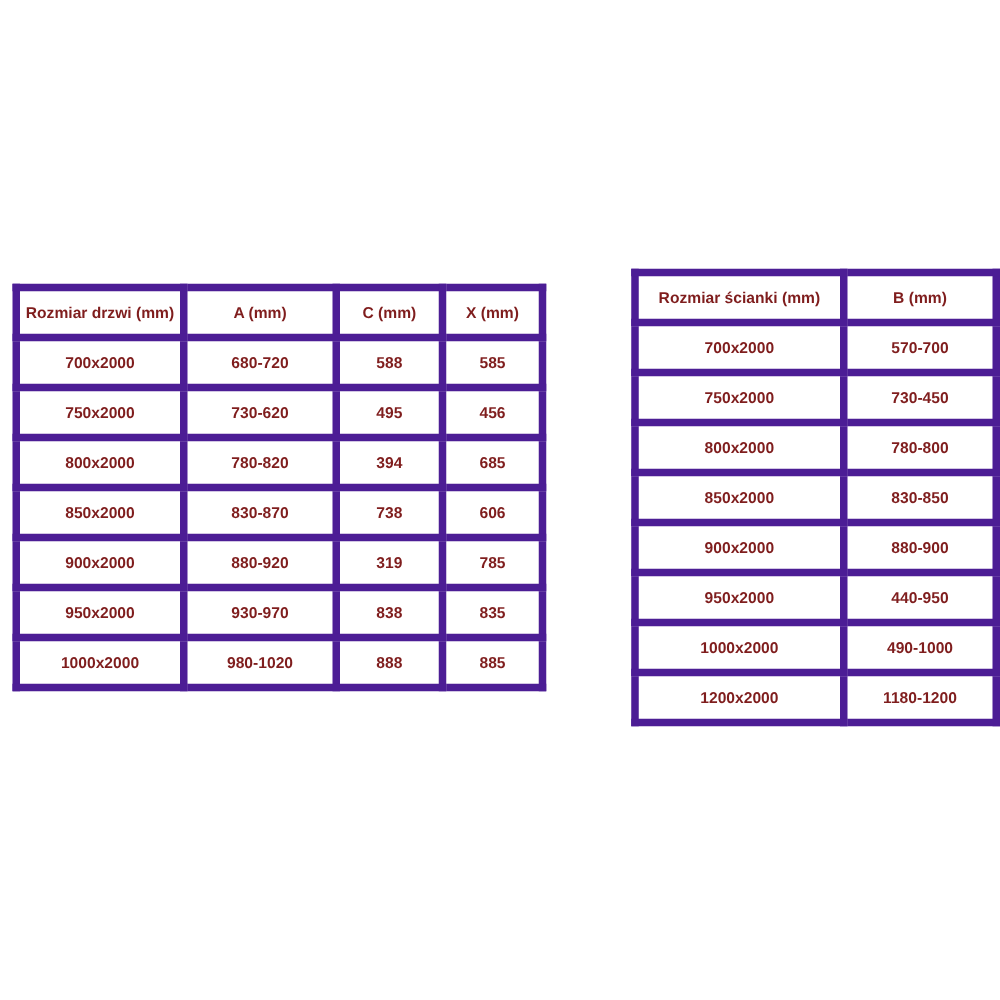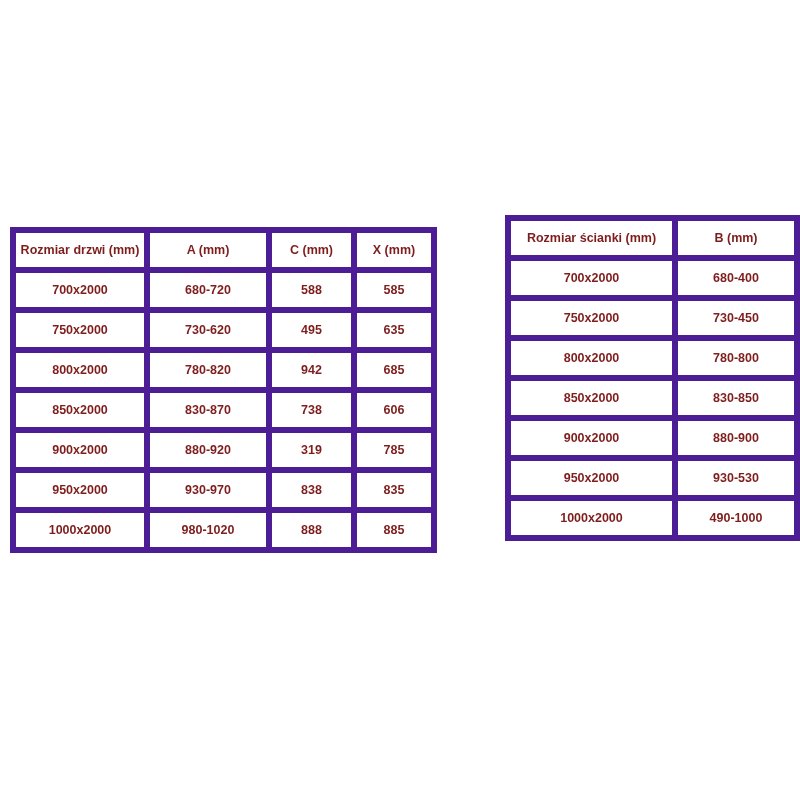--- a/index.html
+++ b/index.html
@@ -75,26 +75,26 @@
       <tr>
         <td>700x2000</td>
         <td>680-720</td>
         <td>588</td>
         <td>585</td>
       </tr>
       <tr>
         <td>750x2000</td>
         <td>730-620</td>
         <td>495</td>
-        <td>635</td>
+        <td>456</td>
       </tr>
       <tr>
         <td>800x2000</td>
         <td>780-820</td>
-        <td>942</td>
+        <td>394</td>
         <td>685</td>
       </tr>
       <tr>
         <td>850x2000</td>
         <td>830-870</td>
         <td>738</td>
         <td>606</td>
       </tr>
       <tr>
         <td>900x2000</td>
@@ -122,42 +122,46 @@
       <col class="c0">
         <col class="c1">
     </colgroup>
     <tbody>
       <tr>
         <td class="head">Rozmiar ścianki (mm)</td>
         <td class="head">B (mm)</td>
       </tr>
       <tr>
         <td>700x2000</td>
-        <td>680-400</td>
+        <td>570-700</td>
       </tr>
       <tr>
         <td>750x2000</td>
         <td>730-450</td>
       </tr>
       <tr>
         <td>800x2000</td>
         <td>780-800</td>
       </tr>
       <tr>
         <td>850x2000</td>
         <td>830-850</td>
       </tr>
       <tr>
         <td>900x2000</td>
         <td>880-900</td>
       </tr>
       <tr>
         <td>950x2000</td>
-        <td>930-530</td>
+        <td>440-950</td>
       </tr>
       <tr>
         <td>1000x2000</td>
         <td>490-1000</td>
+      </tr>
+      <tr>
+        <td>1200x2000</td>
+        <td>1180-1200</td>
       </tr>
     </tbody>
   </table>
 
 </div>
 
 </body></html>

